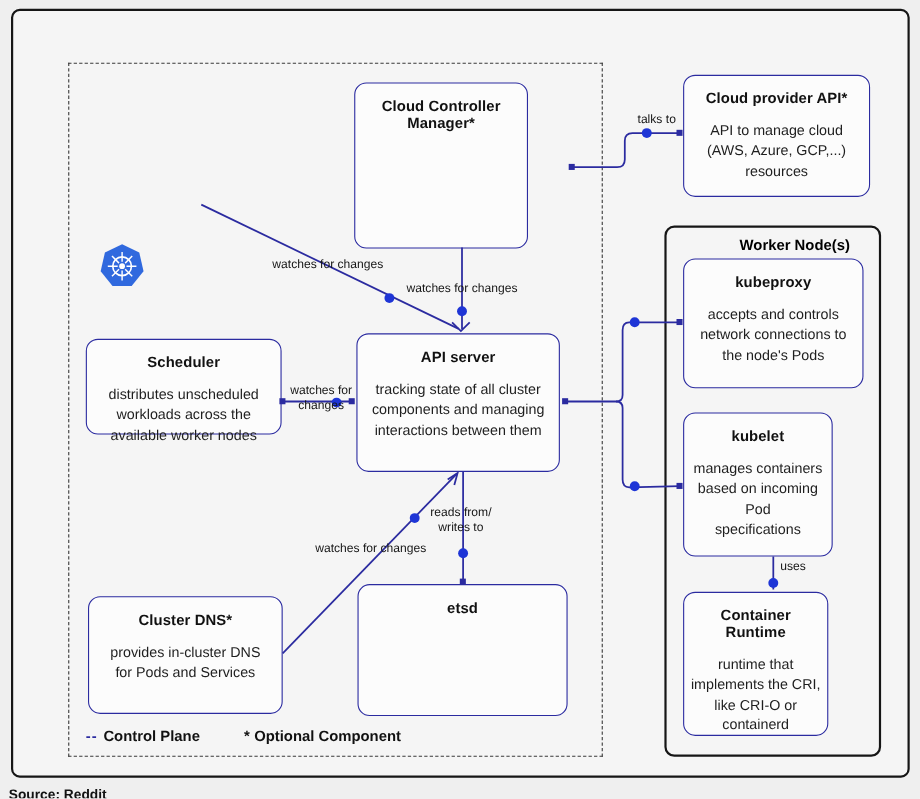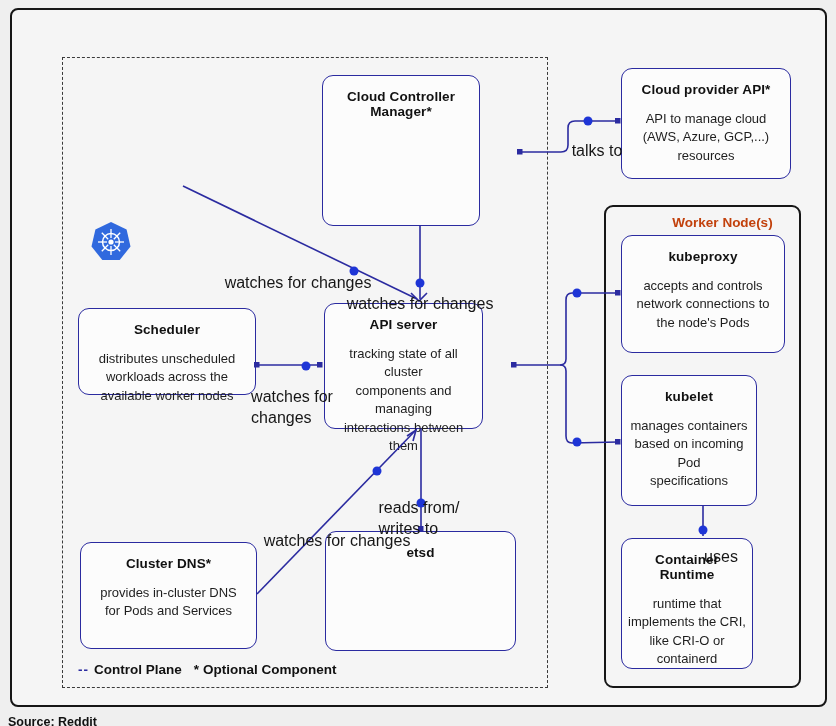--- a/index.html
+++ b/index.html
@@ -9,28 +9,28 @@
          border:2.2px solid #161616;border-radius:8px;}
   #control-plane{position:absolute;left:62px;top:57px;width:486px;height:631px;
          border:1.6px dashed #3a3a3a;box-sizing:border-box;}
   .box{position:absolute;background:#fcfcfc;border:1.6px solid #2b2ba0;border-radius:11px;
        box-sizing:border-box;display:flex;flex-direction:column;align-items:center;
        text-align:center;padding:13px 6px 8px 6px;gap:13px;z-index:2;}
   .box .title{font-weight:bold;font-size:13.5px;color:#111;letter-spacing:.1px;}
   .box .body{font-size:13px;color:#1e1e1e;line-height:1.42;white-space:pre-line;}
   #worker-node{position:absolute;left:604px;top:205px;width:197px;height:483px;
        border:2px solid #161616;border-radius:9px;box-sizing:border-box;background:#f5f5f5;z-index:1;}
-  #worker-node .wn-title{margin-top:8px;text-align:center;font-weight:bold;font-size:13.5px;color:#c2410c;padding-left:40px;}
+  #worker-node .wn-title{margin-top:8px;text-align:center;font-weight:bold;font-size:13.5px;color:#000000;padding-left:40px;}
   #edges{position:absolute;left:0;top:0;width:836px;height:726px;z-index:5;pointer-events:none;}
   #edges path{stroke:#2b2ba0;stroke-width:1.6;fill:none;}
   #edges circle{fill:#1e35d6;}
   #edges rect{fill:#2b2ba0;}
-  .elabel{position:absolute;font-size:16px;color:#161616;transform:translateX(-50%);
-          text-align:left;white-space:pre-line;line-height:1.3;z-index:6;margin-top:39px;}
-  #legend{position:absolute;left:78px;top:662px;display:flex;gap:12px;z-index:3;
+  .elabel{position:absolute;font-size:11px;color:#161616;transform:translateX(-50%);
+          text-align:center;white-space:pre-line;line-height:1.3;z-index:6;}
+  #legend{position:absolute;left:78px;top:662px;display:flex;gap:40px;z-index:3;
           font-weight:bold;font-size:13.5px;color:#111;}
   #legend .dash{color:#2b2ba0;margin-right:5px;letter-spacing:1px;}
   #legend .star{margin-right:4px;}
   #caption{position:absolute;left:8px;top:715px;font-weight:bold;font-size:12.5px;color:#111;z-index:3;}
   #k8s-logo{position:absolute;left:90px;top:221px;z-index:2;}
 </style>
 </head>
 <body>
 
 <div id="stage">
@@ -69,21 +69,21 @@
 resources</div>
   </div>
 
   <div class="box" style="left:78px;top:308px;width:178px;height:87px">
     <div class="title">Scheduler</div>
     <div class="body">distributes unscheduled
 workloads across the
 available worker nodes</div>
   </div>
 
-  <div class="box" style="left:324px;top:303px;width:159px;height:126px">
+  <div class="box" style="left:324px;top:303px;width:185px;height:126px">
     <div class="title">API server</div>
     <div class="body">tracking state of all cluster
 components and managing
 interactions between them</div>
   </div>
 
   <div class="box" style="left:80px;top:542px;width:177px;height:107px">
     <div class="title">Cluster DNS*</div>
     <div class="body">provides in-cluster DNS
 for Pods and Services</div>

